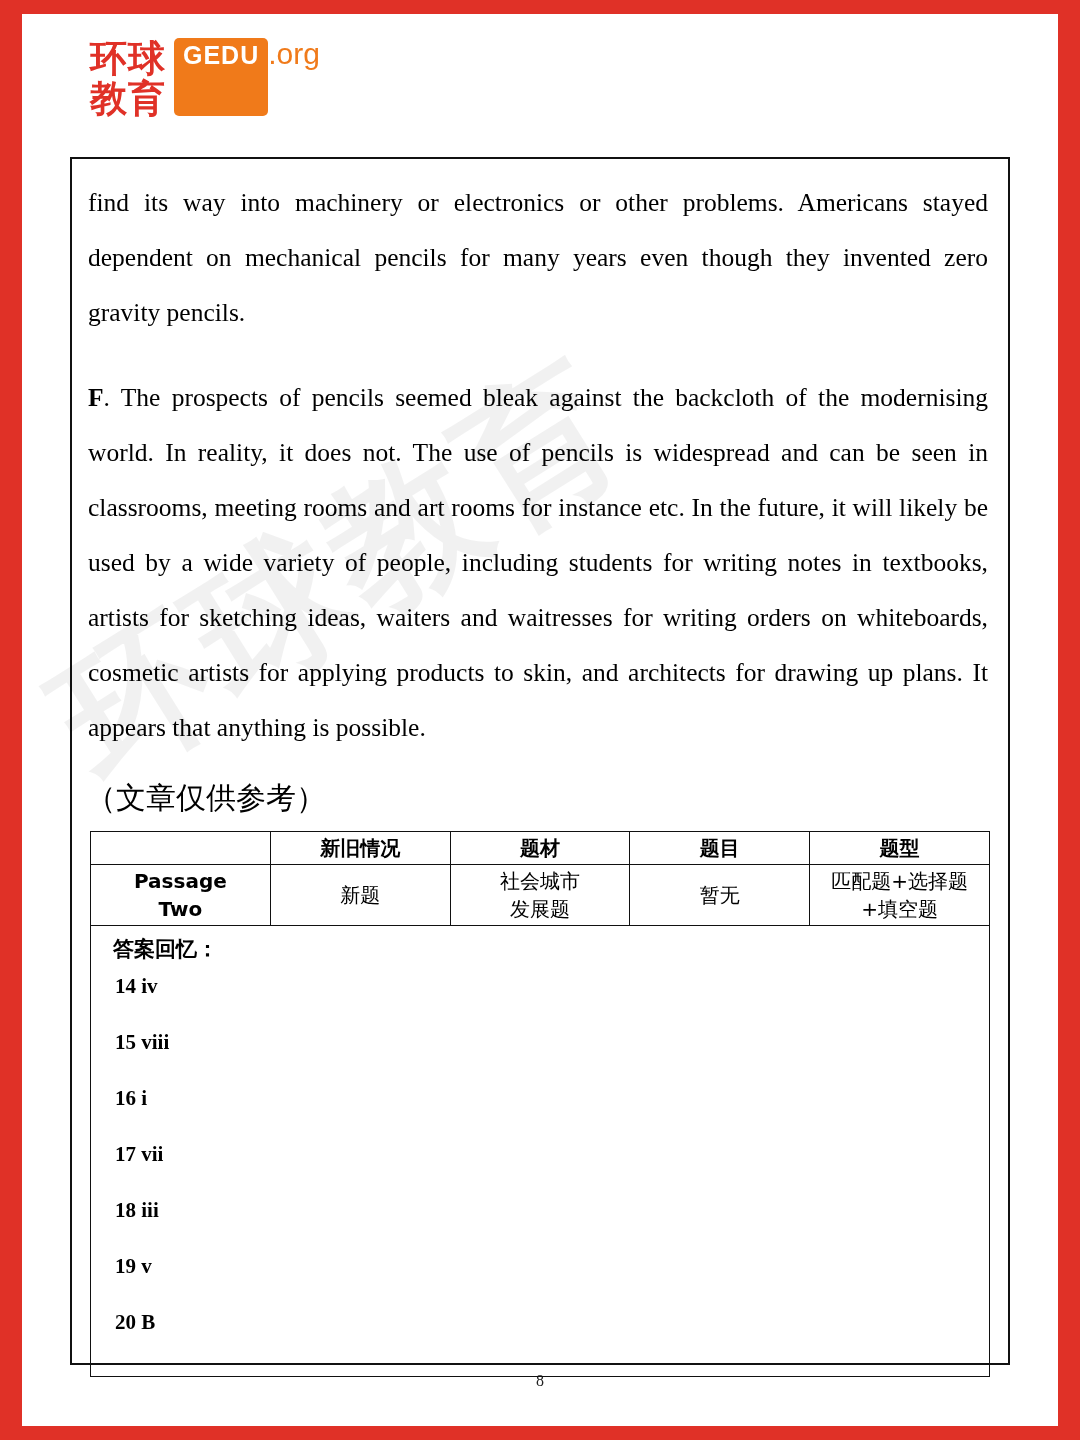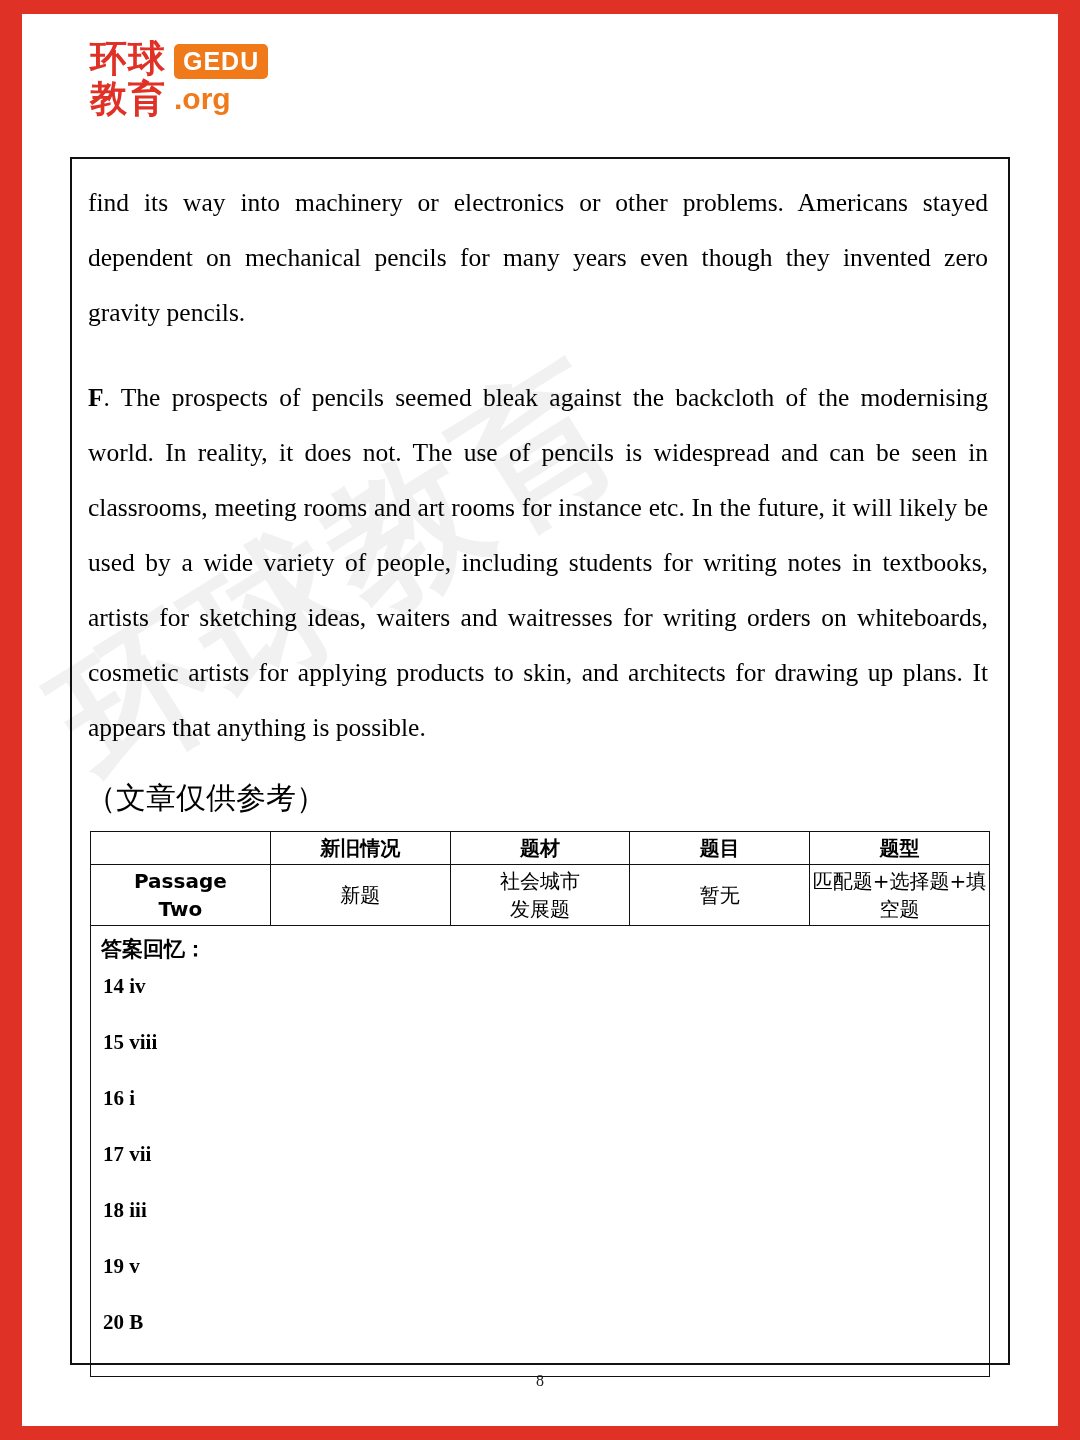--- a/index.html
+++ b/index.html
@@ -37,40 +37,40 @@
     font-weight: bold;
     font-size: 37px;
     line-height: 40px;
     color: #e03127;
     letter-spacing: 1px;
     white-space: pre-line;
   }
   .logo-right {
     margin-left: 8px;
     display: flex;
-    flex-direction: column;
+    flex-direction: row;
     justify-content: center;
     height: 82px;
   }
   .logo-badge {
     background: #f07a1a;
     color: #ffffff;
     font-family: "Liberation Sans", sans-serif;
     font-weight: bold;
     font-size: 25px;
     line-height: 32px;
     padding: 1px 9px 2px 9px;
     border-radius: 5px;
     letter-spacing: 1px;
     display: inline-block;
     margin-bottom: 4px;
   }
   .logo-org {
     font-family: "Liberation Sans", sans-serif;
-    font-weight: bold;
+    font-weight: normal;
     font-size: 30px;
     line-height: 32px;
     color: #f07a1a;
     letter-spacing: 0px;
   }
 
   
   .watermark {
     position: absolute;
     left: 120px;
@@ -126,21 +126,21 @@
 
   
   table.info {
     border-collapse: collapse;
     width: 900px;
     margin: 4px auto 0 auto;
     table-layout: fixed;
   }
   table.info td, table.info th {
     border: 1.5px solid #111;
-    padding: 2px 0;
+    padding: 2px 12px;
     font-family: "DejaVu Sans", sans-serif;
     font-size: 20px;
     line-height: 28px;
     vertical-align: middle;
     text-align: center;
     color: #000;
   }
   th.hdr {
     font-weight: bold;
     font-size: 21px;

